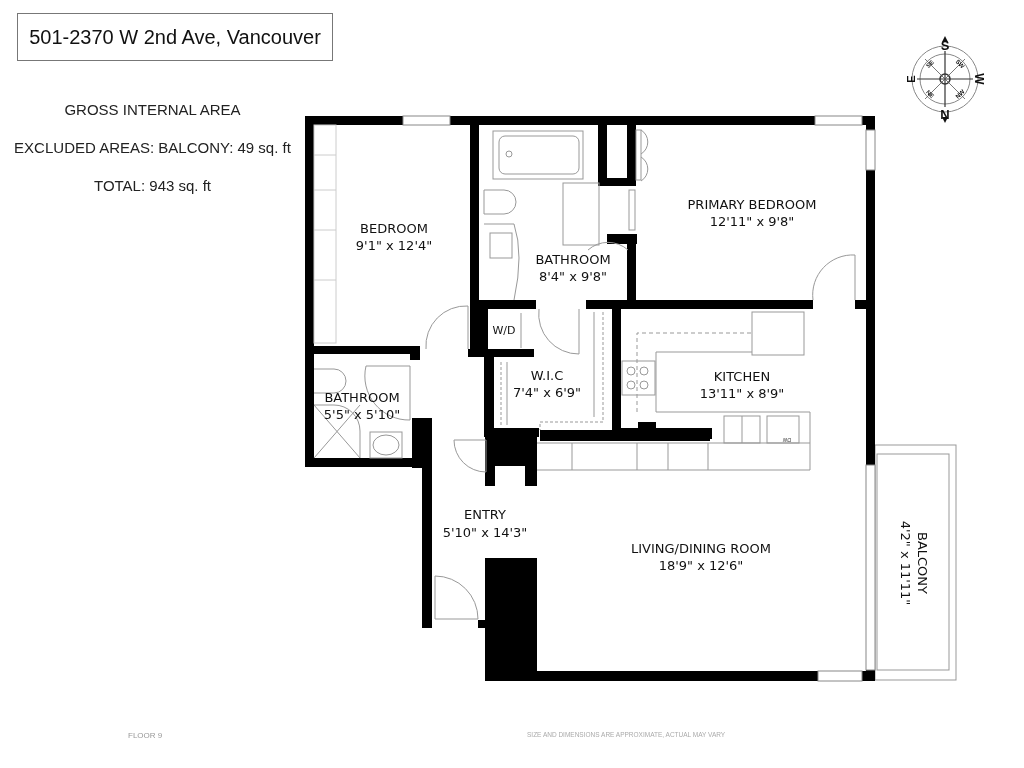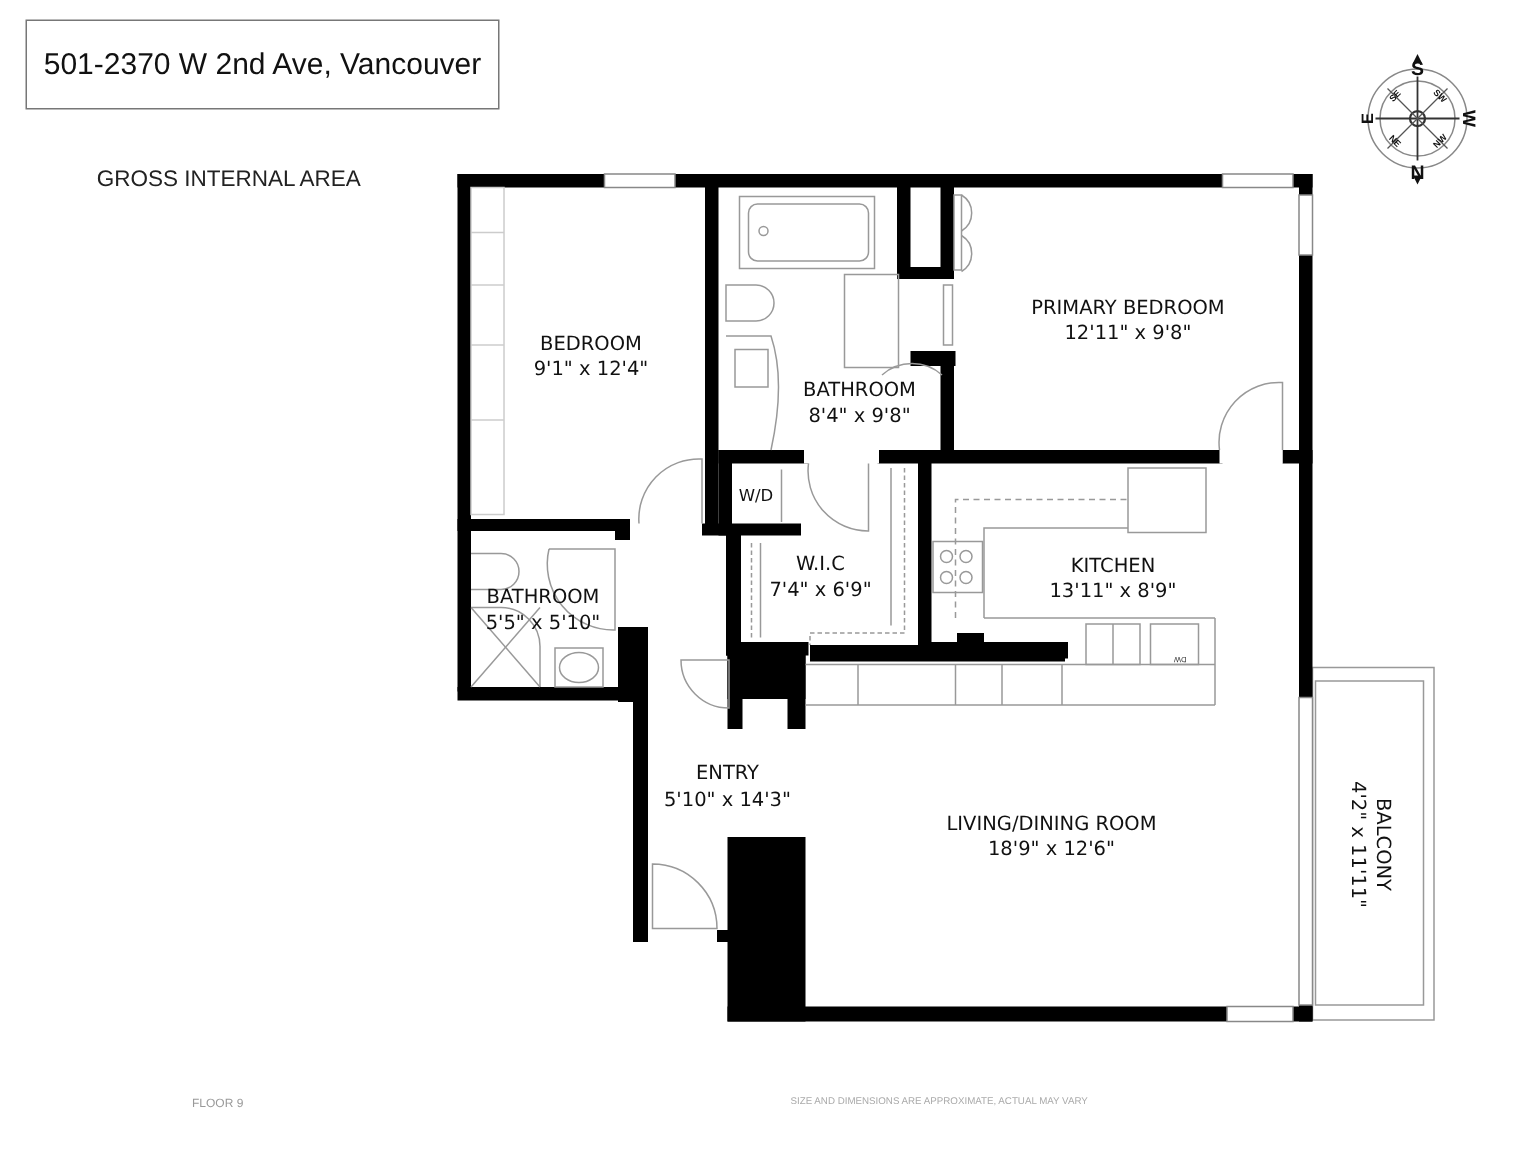--- a/index.html
+++ b/index.html
@@ -1,37 +1,39 @@
 <!DOCTYPE html>
 <html><head>
 <meta charset="utf-8">
 <style>
   html, body { margin:0; padding:0; background:#ffffff; }
   body { width:1024px; height:768px; position:relative; overflow:hidden; font-family:"Liberation Sans", sans-serif; }
-  .title-box { position:absolute; left:17px; top:13px; width:316px; height:60px; border:1px solid #777; box-sizing:border-box; display:flex; align-items:center; justify-content:center; font-size:20px; color:#111; }
+  .title-box { position:absolute; left:17px; top:13px; width:316px; height:48px; border:1px solid #777; box-sizing:border-box; display:flex; align-items:center; justify-content:center; font-size:20px; color:#111; }
   .area-info { position:absolute; left:10px; top:100px; width:285px; text-align:center; font-size:15px; color:#222; line-height:19px; }
-  .area-info div { white-space:nowrap;margin-top:10px; }
+  .area-info div { white-space:nowrap; }
   .gap { height:19px; }
   .footer-left { position:absolute; left:128px; top:731px; font-size:8px; color:#999; }
   .footer-right { position:absolute; left:527px; top:731px; font-size:6.5px; color:#aaa; }
   svg.plan { position:absolute; left:0; top:0; }
   .room-label { font-family:"DejaVu Sans", sans-serif; font-size:13px; fill:#111; text-anchor:middle; }
   .compass-label { font-family:"Liberation Sans", sans-serif; font-weight:bold; fill:#111; text-anchor:middle; }
 </style>
 </head>
 <body>
 
 <div class="title-box">
   <span>501-2370 W 2nd Ave, Vancouver</span>
 </div>
 
 <div class="area-info">
   <div>GROSS INTERNAL AREA</div>
   <div class="gap"></div>
+  <div>EXCLUDED AREAS: BALCONY: 49 sq. ft</div>
   <div class="gap"></div>
+  <div>TOTAL: 943 sq. ft</div>
 </div>
 
 <svg class="plan" width="1024" height="768" viewBox="0 0 1024 768">
 
   <g transform="translate(945,79)">
     <circle r="33" fill="none" stroke="#888" stroke-width="1"></circle>
     <circle r="25" fill="none" stroke="#888" stroke-width="1"></circle>
     <circle r="5" fill="#fff" stroke="#333" stroke-width="1.5"></circle>
     <line x1="0" y1="-28" x2="0" y2="28" stroke="#333" stroke-width="1.2"></line>
     <line x1="-28" y1="0" x2="28" y2="0" stroke="#333" stroke-width="1.2"></line>

